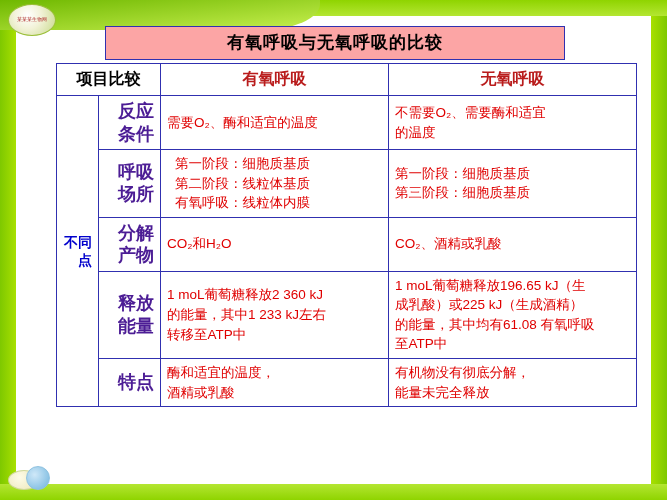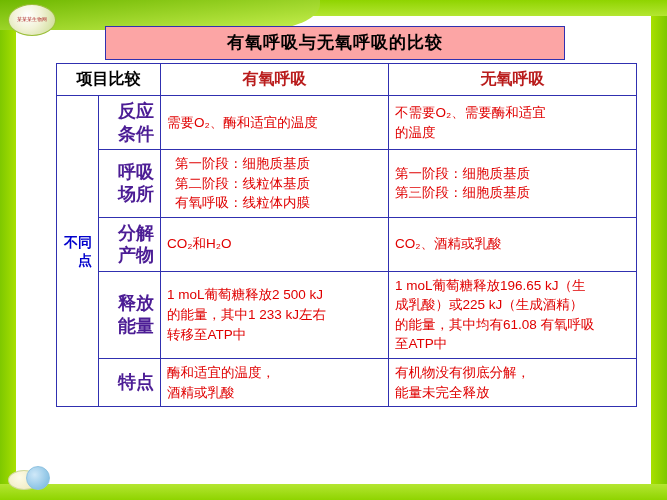--- a/index.html
+++ b/index.html
@@ -243,21 +243,21 @@
         <td class="cell-red center">CO₂和H₂O</td>
         <td class="cell-red center">CO₂、酒精或乳酸</td>
       </tr>
 
       <tr>
         <td class="rowlabel">
           <div>释放</div>
           <div>能量</div>
         </td>
         <td class="cell-red">
-          <div>1 moL葡萄糖释放2 500 kJ</div>
+          <div>1 moL葡萄糖释放2 360 kJ</div>
           <div>的能量，其中1 233 kJ左右</div>
           <div>转移至ATP中</div>
         </td>
         <td class="cell-red">
           <div>1 moL葡萄糖释放196.65 kJ（生</div>
           <div>成乳酸）或225 kJ（生成酒精）</div>
           <div>的能量，其中均有61.08 有氧呼吸</div>
           <div>至ATP中</div>
         </td>
       </tr>

